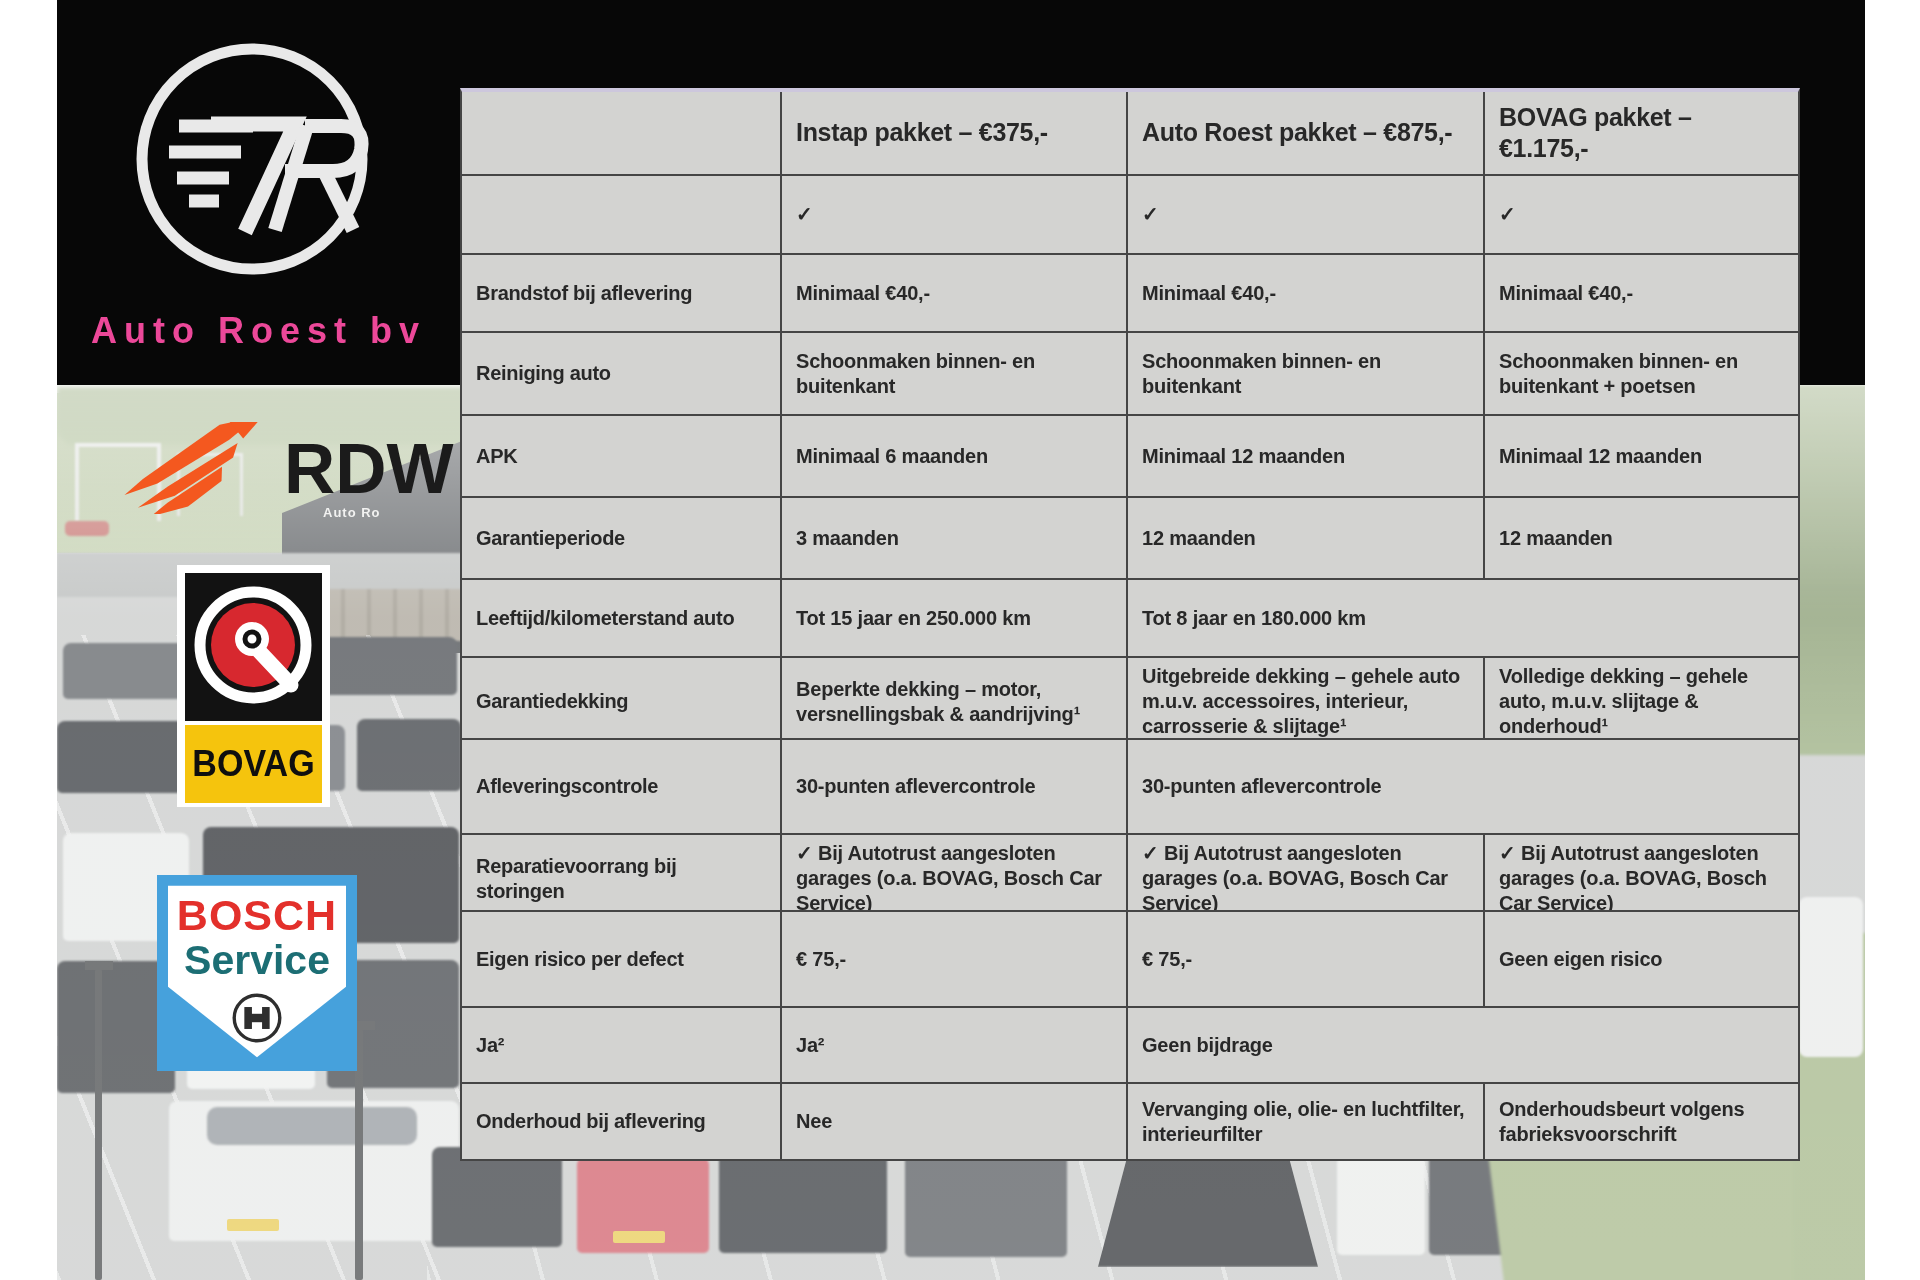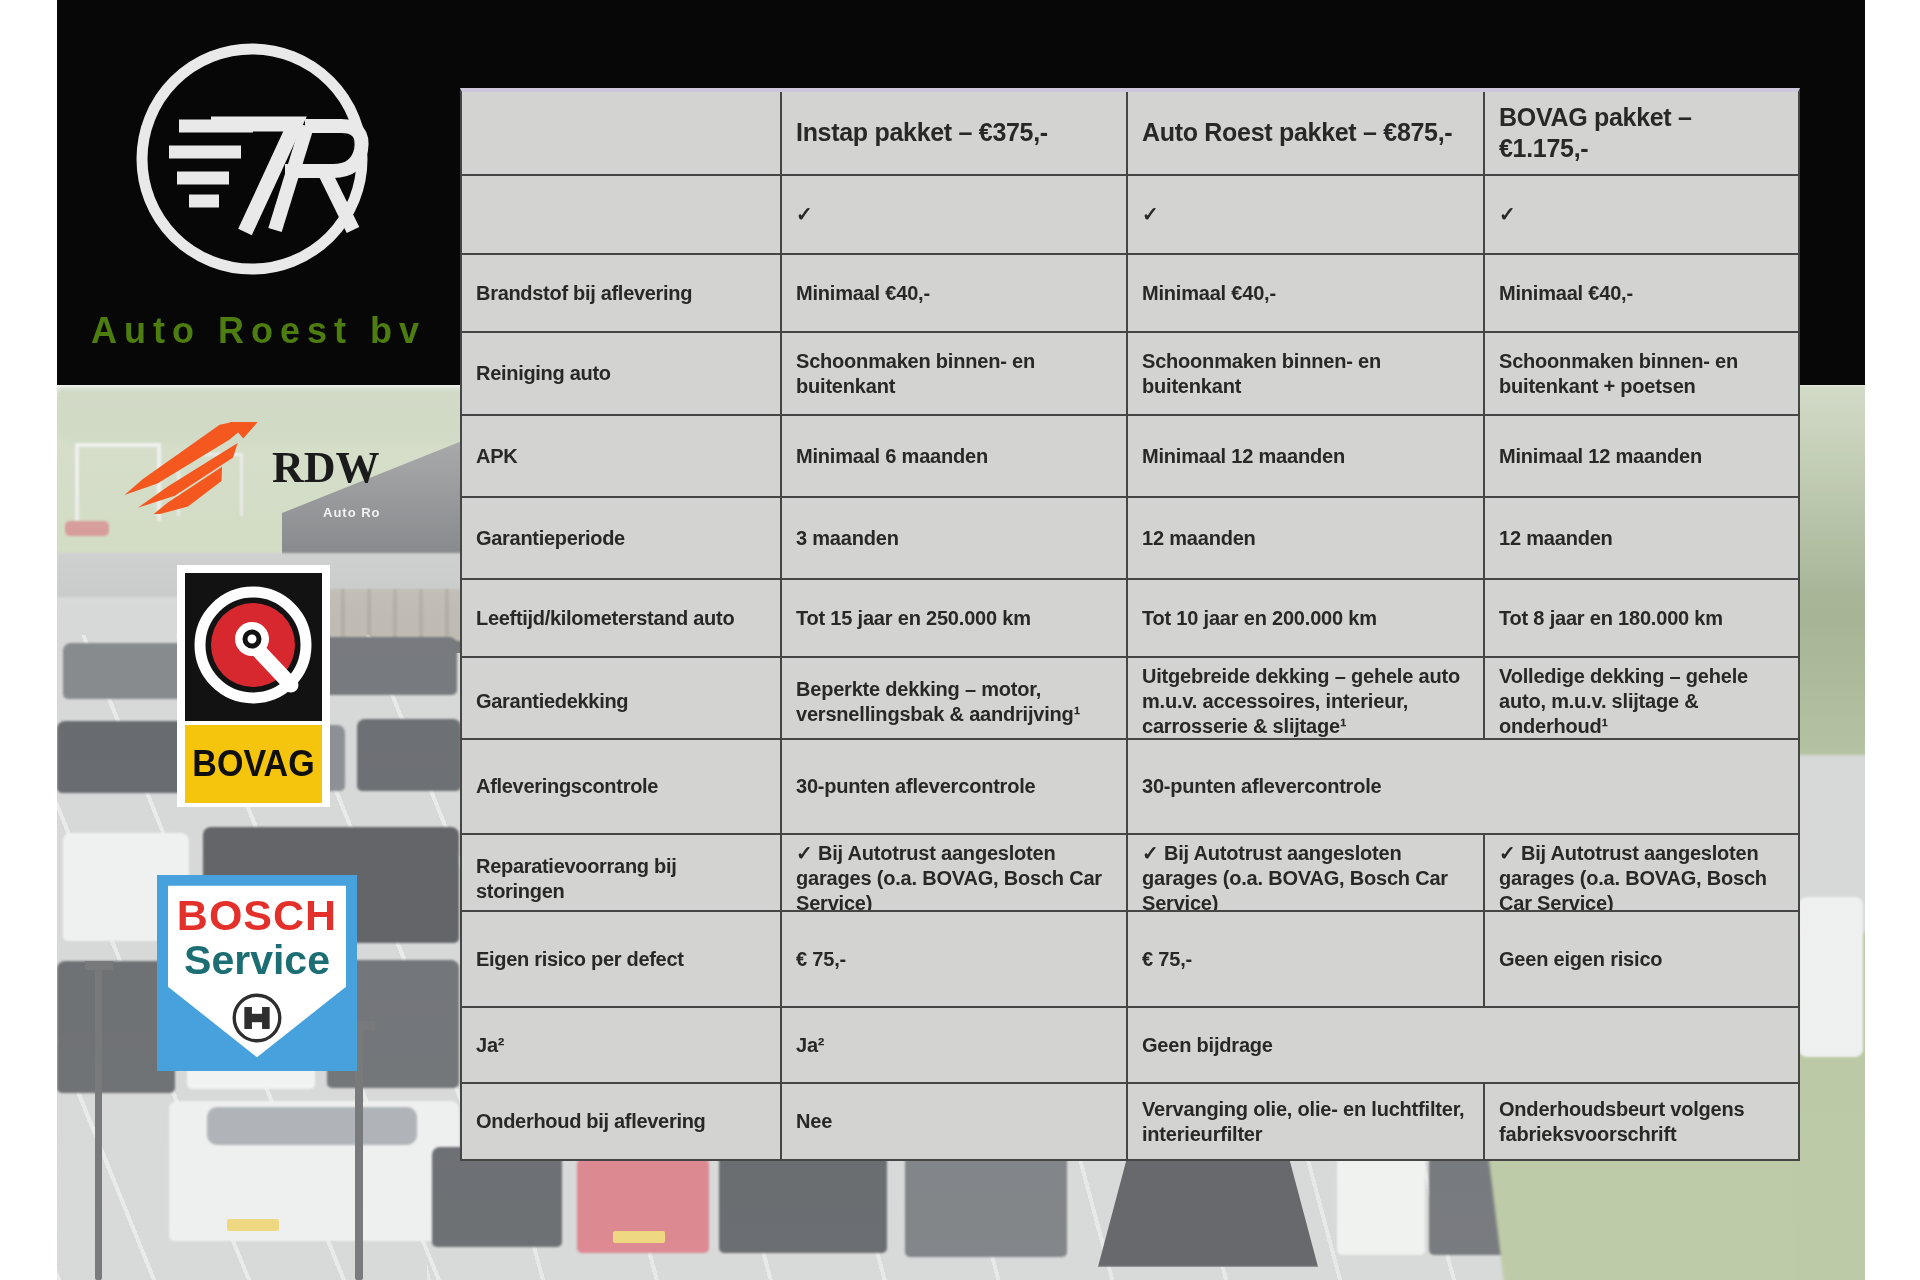--- a/index.html
+++ b/index.html
@@ -57,25 +57,25 @@
   .pole1h{left:28px;top:576px;width:28px;height:9px;background:#3f4244}
   .pole2{left:298px;top:644px;width:8px;height:251px}
   .pole2h{left:288px;top:636px;width:30px;height:9px;background:#3f4244}
   .pole3{left:1702px;top:506px;width:8px;height:190px}
   .ph-wash{left:0;top:0;width:100%;height:100%;background:linear-gradient(rgba(255,255,255,.62),rgba(255,255,255,.28) 26%,rgba(255,255,255,.3));filter:none}
 
   
   .logo-box{position:absolute;left:57px;top:0;width:403px;height:385px;z-index:3}
   .monogram{position:absolute;left:70px;top:34px}
   .dealer-name{position:absolute;left:0;top:310px;width:100%;text-align:center;
-    color:#4d7c0f;font-size:36px;font-weight:bold;letter-spacing:7px;white-space:nowrap}
+    color:#ec4899;font-size:36px;font-weight:bold;letter-spacing:7px;white-space:nowrap}
 
   
   .rdw{position:absolute;left:112px;top:422px;z-index:3;display:flex;align-items:center}
-  .rdw-text{font-family:Liberation Serif, serif;font-size:44px;font-weight:600;color:#1b1b1b;margin-left:2px;line-height:1}
+  .rdw-text{font-family:Liberation Sans, sans-serif;font-size:71px;font-weight:600;color:#1b1b1b;margin-left:14px;line-height:1}
 
   
   .bovag{position:absolute;left:177px;top:565px;width:153px;height:242px;background:#ffffff;z-index:3;box-sizing:border-box;padding:8px}
   .bovag-yellow{width:100%;height:78px;background:#F5C40D;display:flex;align-items:center;justify-content:center}
   .bovag-text{font-size:37px;font-weight:800;color:#0f0f0f;transform:scaleX(.92);letter-spacing:0}
 
   
   .bosch{position:absolute;left:157px;top:875px;width:200px;height:196px;background:#46A1DC;z-index:3}
   .bosch-panel{position:absolute;inset:0;background:#ffffff;clip-path:polygon(5.5% 5.5%,94.5% 5.5%,94.5% 57%,50% 93%,5.5% 57%)}
   .bosch-line1{position:absolute;left:0;top:16px;width:100%;text-align:center;font-size:43px;font-weight:800;color:#E3302B;letter-spacing:1px}
@@ -245,21 +245,20 @@
     </div>
     <div class="trow">
       <div class="cell label">Garantieperiode</div>
       <div class="cell val">3 maanden</div>
       <div class="cell val">12 maanden</div>
       <div class="cell val">12 maanden</div>
     </div>
     <div class="trow">
       <div class="cell label">Leeftijd/kilometerstand auto</div>
       <div class="cell val">Tot 15 jaar en 250.000 km</div>
-      <div class="cell val">Tot 10 jaar en 200.000 km</div>
       <div class="cell val">Tot 8 jaar en 180.000 km</div>
     </div>
     <div class="trow">
       <div class="cell label">Garantiedekking</div>
       <div class="cell val">Beperkte dekking – motor, versnellingsbak &amp; aandrijving¹</div>
       <div class="cell val">Uitgebreide dekking – gehele auto m.u.v. accessoires, interieur, carrosserie &amp; slijtage¹</div>
       <div class="cell val">Volledige dekking – gehele auto, m.u.v. slijtage &amp; onderhoud¹</div>
     </div>
     <div class="trow">
       <div class="cell label">Afleveringscontrole</div>

